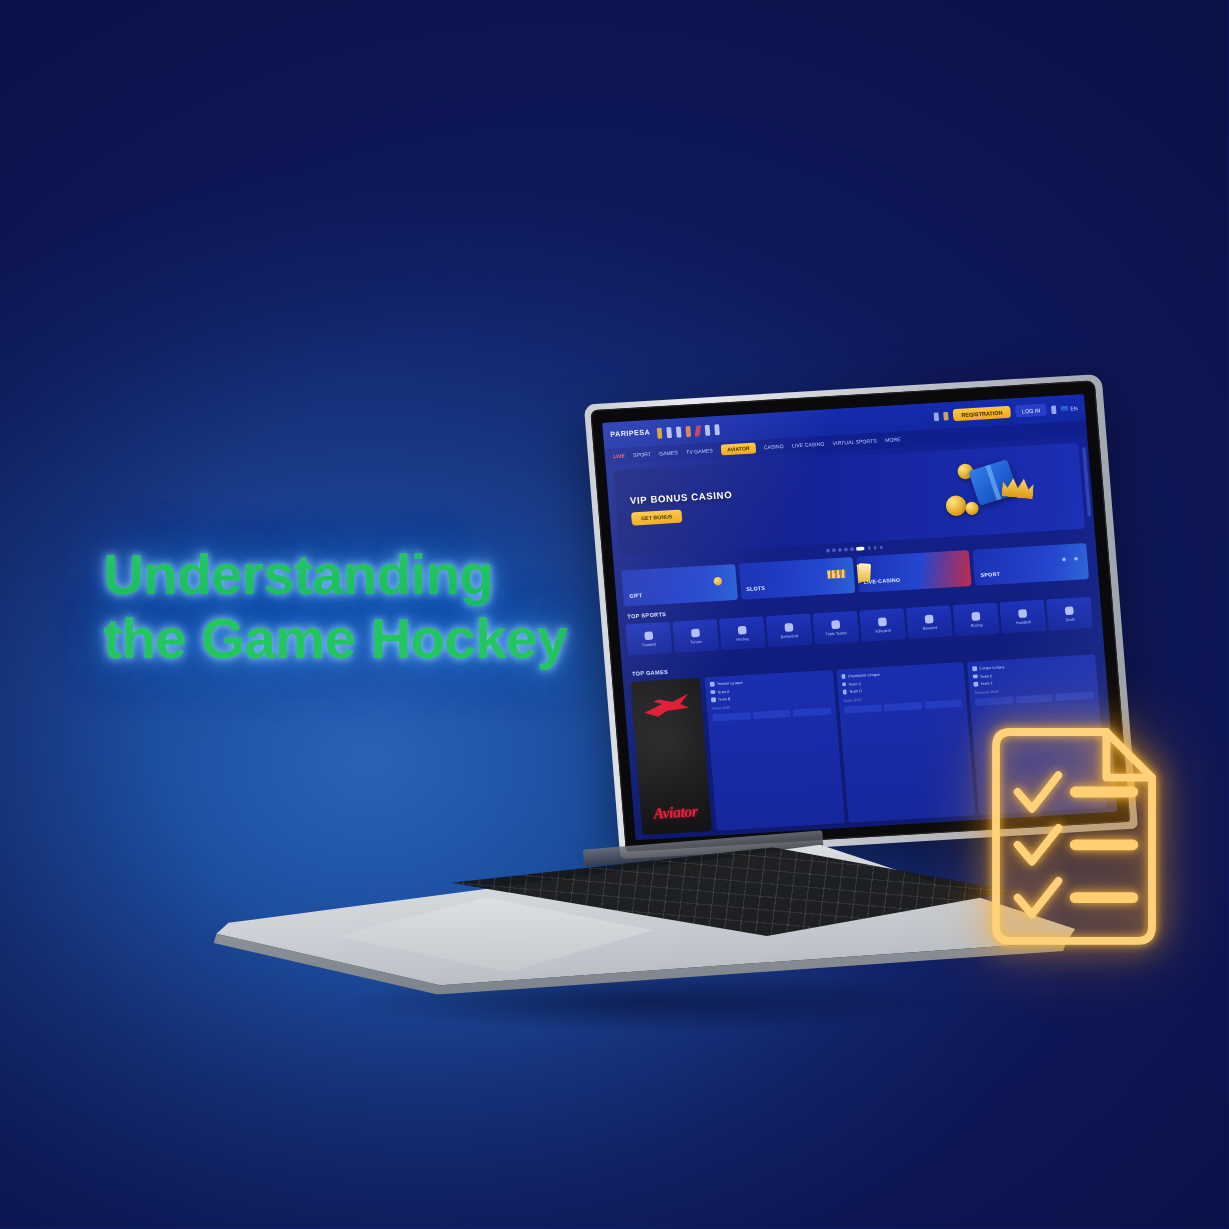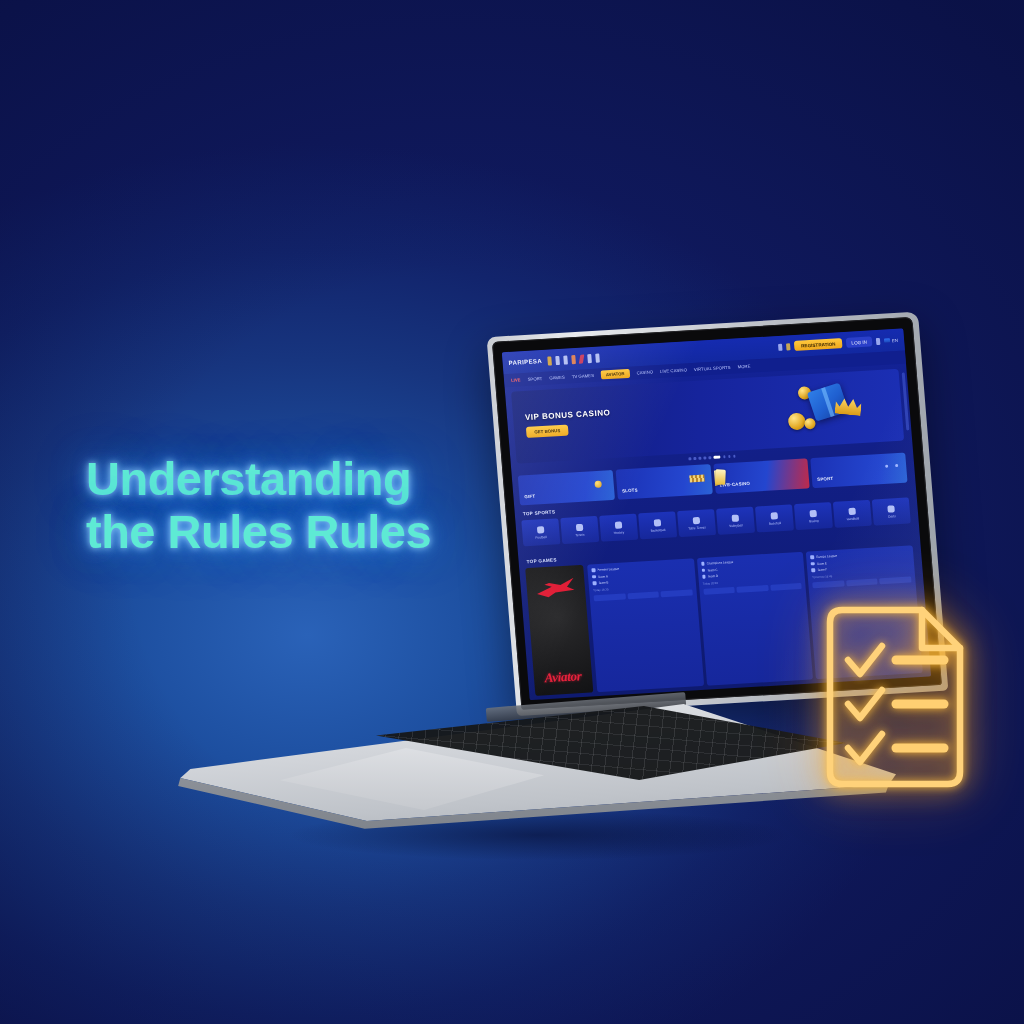--- a/index.html
+++ b/index.html
@@ -19,21 +19,21 @@
   }
   #bg-vignette {
     position:absolute; inset:0;
     background:radial-gradient(ellipse 80% 70% at 45% 55%, rgba(0,0,0,0) 40%, rgba(6,10,50,0.55) 100%);
   }
 
   
   #headline {
     position:absolute; left:86px; top:452px; width:420px;
     font-size:47px; line-height:1.13; font-weight:700;
-    letter-spacing:-0.5px; color:#5eead4;
+    letter-spacing:-0.5px; color:#22c55e;
     text-shadow:
       0 0 7px rgba(150,210,255,.95),
       0 0 16px rgba(90,175,255,.85),
       0 0 34px rgba(45,140,255,.6),
       0 0 60px rgba(30,120,240,.4);
   }
   #headline .l { display:block; white-space:nowrap; }
 
   
   #laptop { position:absolute; left:0; top:0; width:1024px; height:1024px; }
@@ -273,21 +273,21 @@
   }
 </style>
 </head>
 <body>
 
 <div id="bg"></div>
 <div id="bg-vignette"></div>
 
 <div id="headline">
   <span class="l">Understanding</span>
-  <span class="l">the Rules Rules</span>
+  <span class="l">the Game Hockey</span>
 </div>
 
 <div id="floor-shadow"></div>
 
 <div id="laptop">
 
   <div id="lid">
     <div id="lid-shell"></div>
     <div id="bezel">
       <div id="screen">

